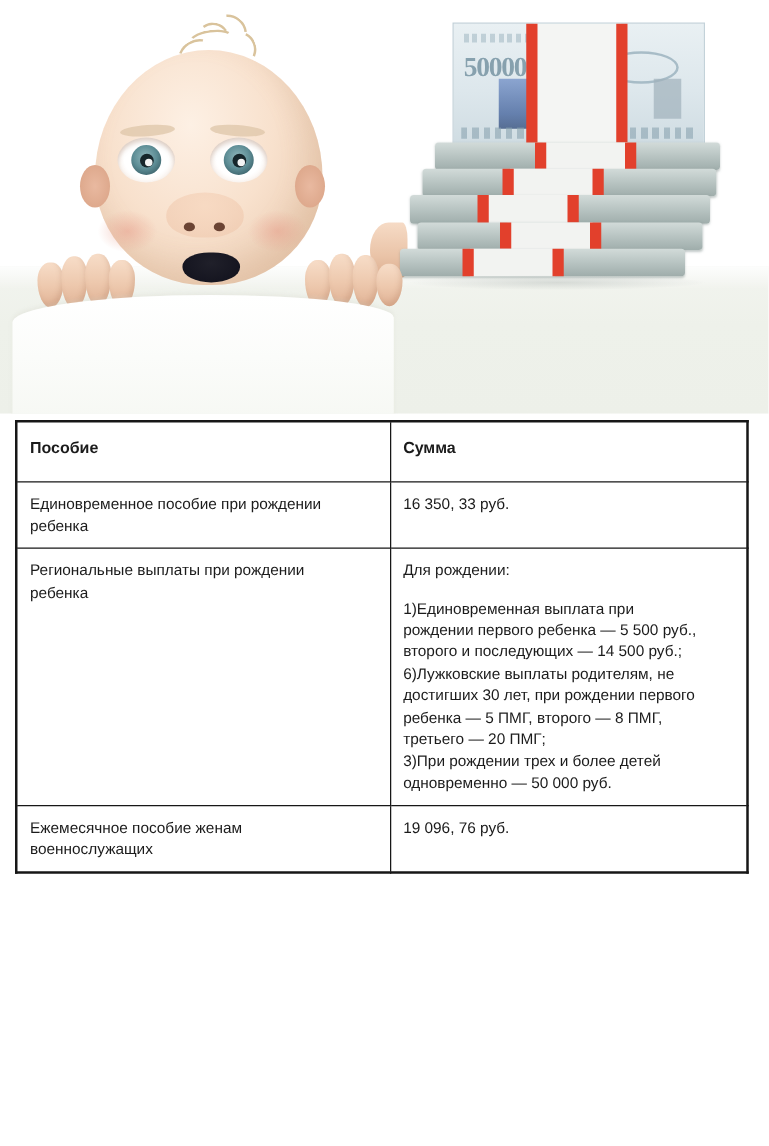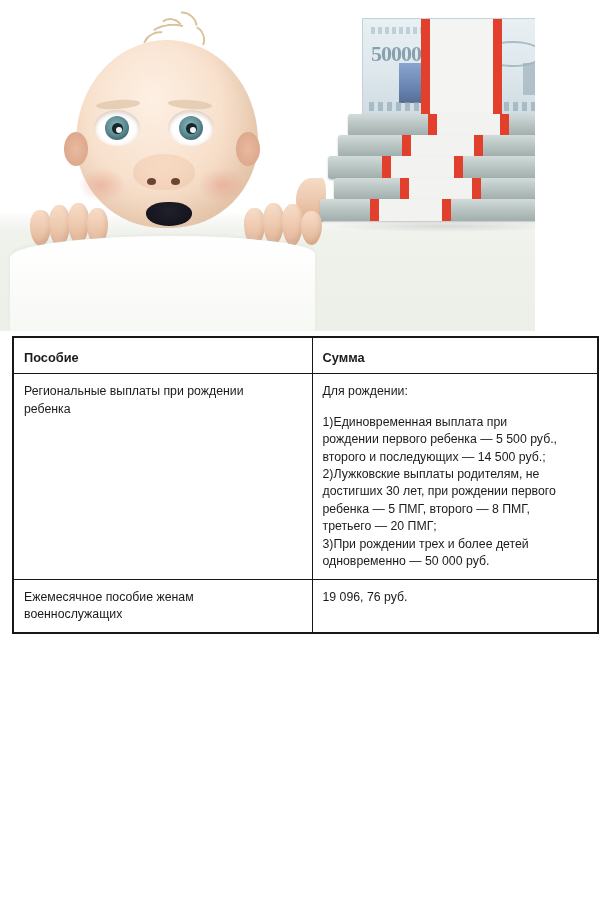--- a/index.html
+++ b/index.html
@@ -11,21 +11,21 @@
     width: 615px;
     height: 917px;
     font-family: "Liberation Sans", sans-serif;
     color: #1a1a1a;
     overflow: hidden;
   }
 
   
   .photo {
     position: relative;
-    width: 535px;
+    width: 615px;
     height: 331px;
     background: #ffffff;
     overflow: hidden;
   }
   
   .photo-surface {
     position: absolute;
     left: 0; right: 0;
     bottom: 0;
     height: 118px;
@@ -393,21 +393,21 @@
     font-size: 12.3px;
     line-height: 1.42;
     color: #1b1b1b;
     text-align: left;
     font-weight: normal;
   }
   table.benefits th {
     font-weight: bold;
     font-size: 12.8px;
     padding-top: 11px;
-    padding-bottom: 6px;
+    padding-bottom: 18px;
   }
   col.c-name { width: 299px; }
   col.c-amt  { width: 286px; }
 
   .cell-lines p { margin: 0; }
   .cell-lines p.gap { margin-top: 13px; }
   .pad-tall { padding-bottom: 46px !important; }
   .pad-mid  { padding-bottom: 24px !important; }
 </style>
 </head>
@@ -515,37 +515,50 @@
       <col class="c-amt">
     </colgroup>
     <thead>
       <tr>
         <th>Пособие</th>
         <th>Сумма</th>
       </tr>
     </thead>
     <tbody>
 
+      <tr>
+        <td>
+          <div class="cell-lines">
+            <p>Единовременное пособие при рождении</p>
+            <p>ребенка</p>
+          </div>
+        </td>
+        <td>
+          <div class="cell-lines">
+            <p>16 350, 33 руб.</p>
+          </div>
+        </td>
+      </tr>
 
 
 
       <tr>
         <td>
           <div class="cell-lines">
             <p>Региональные выплаты при рождении</p>
             <p>ребенка</p>
           </div>
         </td>
         <td>
           <div class="cell-lines">
             <p>Для рождении:</p>
             <p class="gap">1)Единовременная выплата при</p>
             <p>рождении первого ребенка — 5 500 руб.,</p>
             <p>второго и последующих — 14 500 руб.;</p>
-            <p>2)Лужковские выплаты родителям, не</p>
+            <p>6)Лужковские выплаты родителям, не</p>
             <p>достигших 30 лет, при рождении первого</p>
             <p>ребенка — 5 ПМГ, второго — 8 ПМГ,</p>
             <p>третьего — 20 ПМГ;</p>
             <p>3)При рождении трех и более детей</p>
             <p>одновременно — 50 000 руб.</p>
           </div>
         </td>
       </tr>
 
 

